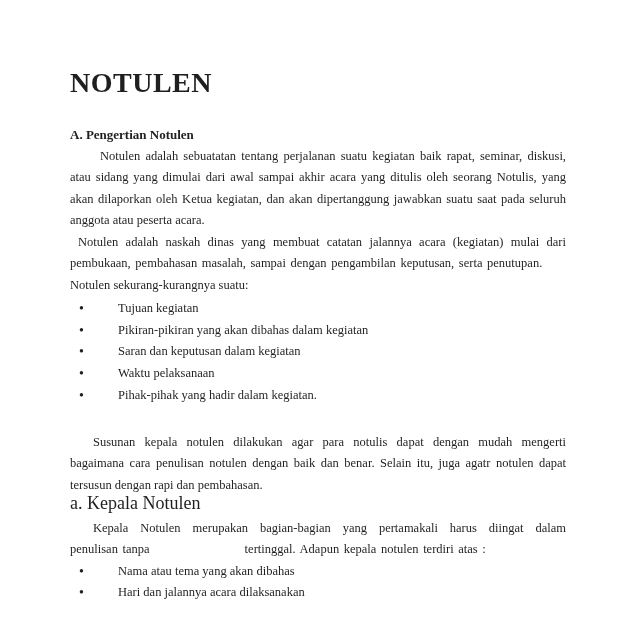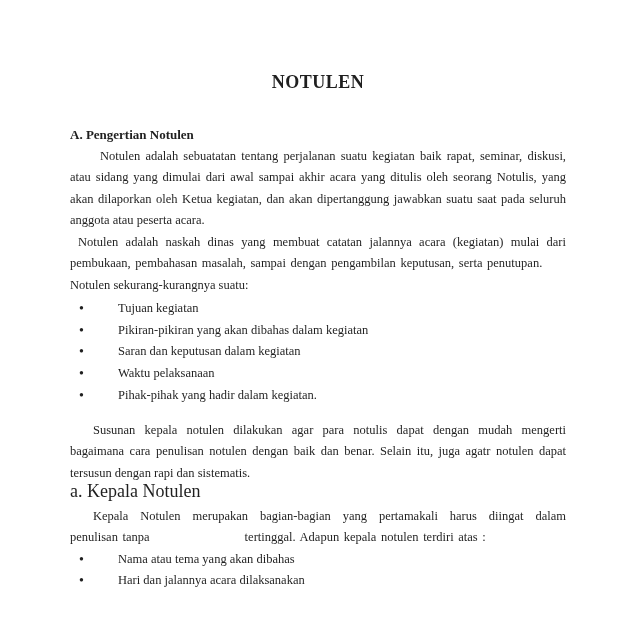--- a/index.html
+++ b/index.html
@@ -15,23 +15,22 @@
     background: #ffffff;
     color: #1f1f1f;
     font-family: "Liberation Serif", "DejaVu Serif", serif;
     font-size: 12.5px;
     padding: 0 72px 0 70px;
     overflow: hidden;
   }
   .doc-title {
     margin-top: 66px;
     line-height: 33px;
-    font-size: 18px;
+    font-size: 28px;
     font-weight: bold;
-    text-align: center;
     letter-spacing: 0.5px;
   }
   .heading {
     font-size: 13px;
     font-weight: bold;
     line-height: 21.5px;
   }
   .sub-heading {
     font-size: 18px;
     line-height: 21.5px;
@@ -45,21 +44,21 @@
     text-align-last: justify;
   }
   
   .ind30 { padding-left: 30px; }
   .ind23 { padding-left: 23px; }
   .ind8  { padding-left: 8px; }
   
   .mt-heading-a { margin-top: 25px; }
   .mt-list-1   { margin-top: 2px; }
   .mt-heading-b{ margin-top: 16.5px; }
-  .mt-para-b1  { margin-top: 13px; }
+  .mt-para-b1  { margin-top: 25px; }
   .mt-sub-a    { margin-top: -3px; }
   .mt-para-ba  { margin-top: 3px; }
   
   .bullet-row {
     display: flex;
     line-height: 21.7px;
   }
   .bullet-marker {
     box-sizing: border-box;
     width: 48px;
@@ -121,21 +120,21 @@
     <div class="bullet-row">
       <span class="bullet-marker">•</span>
       <span class="bullet-text">Pihak-pihak yang hadir dalam kegiatan.</span>
     </div>
   </div>
 
 
   <div class="mt-para-b1">
     <div class="line jl ind23">Susunan kepala notulen dilakukan agar para notulis dapat dengan mudah mengerti</div>
     <div class="line jl">bagaimana cara penulisan notulen dengan baik dan benar. Selain itu, juga agatr notulen dapat</div>
-    <div class="line">tersusun dengan rapi dan sistematis.</div>
+    <div class="line">tersusun dengan rapi dan pembahasan.</div>
   </div>
 
   <div class="sub-heading mt-sub-a">a. Kepala Notulen</div>
 
   <div class="mt-para-ba">
     <div class="line jl ind23">Kepala Notulen merupakan bagian-bagian yang pertamakali harus diingat dalam</div>
     <div class="line slight-ws"><span>penulisan tanpa</span><span class="inline-gap"></span><span>tertinggal. Adapun kepala notulen terdiri atas :</span></div>
   </div>
 
   <div>

